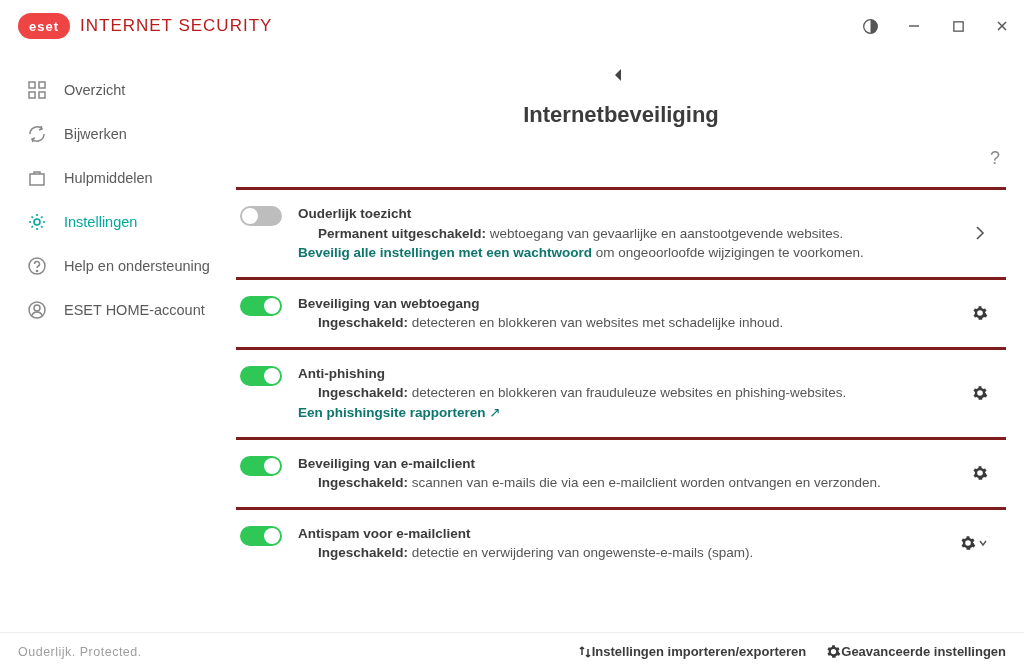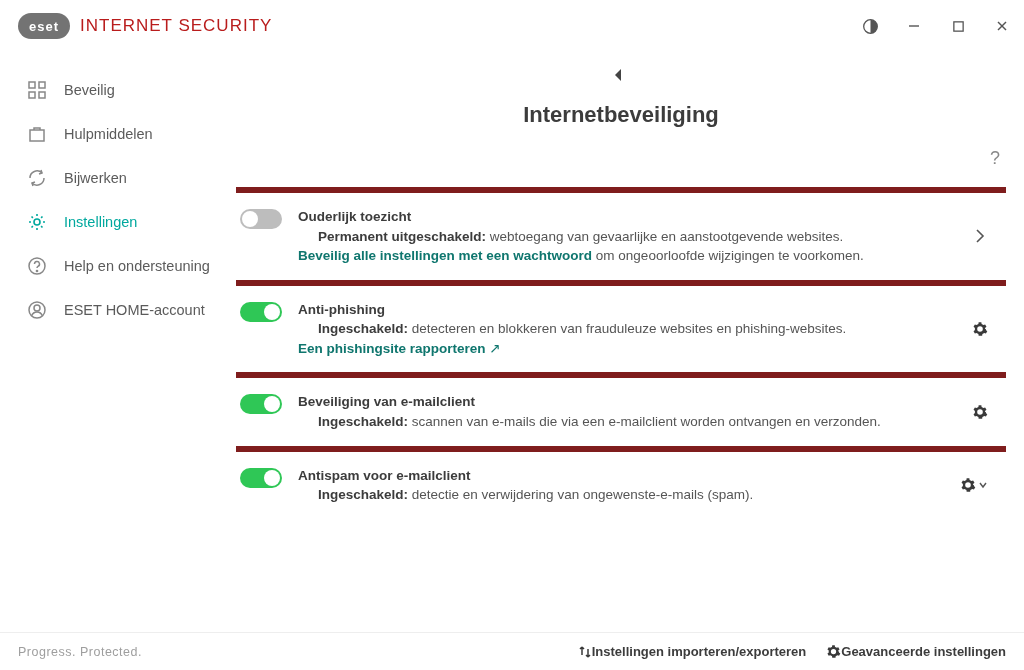--- a/index.html
+++ b/index.html
@@ -1,39 +1,39 @@
 <!DOCTYPE html>
 <html><head>
 <meta charset="utf-8">
 <style>
 * { box-sizing: border-box; margin: 0; padding: 0; font-family: "Segoe UI", Arial, sans-serif; }
 body { width: 1024px; height: 670px; background: #fff; color: #333; overflow: hidden; }
 
 .titlebar { height: 52px; display: flex; align-items: center; padding: 0 0 0 18px; }
 .logo { display: flex; align-items: center; gap: 10px; }
-.logo-badge { width: 52px; height: 26px; background: #737373; border-radius: 13px; color: #fff; font-weight: 700; font-size: 13px; letter-spacing: 1px; display: flex; align-items: center; justify-content: center; }
+.logo-badge { width: 52px; height: 26px; background: #ef4444; border-radius: 13px; color: #fff; font-weight: 700; font-size: 13px; letter-spacing: 1px; display: flex; align-items: center; justify-content: center; }
 .logo-text { color: #b91c1c; font-size: 17px; letter-spacing: 1px; font-weight: 400; }
 .titlebar-spacer { flex: 1; }
 .titlebar-controls { display: flex; align-items: center; gap: 0; }
 .tbtn { width: 44px; height: 40px; display: flex; align-items: center; justify-content: center; cursor: pointer; color: #555; }
 
 .layout { display: flex; height: calc(670px - 52px - 38px); }
 .sidebar { width: 230px; padding-top: 16px; }
 .nav-item { display: flex; align-items: center; gap: 16px; height: 44px; padding-left: 26px; cursor: pointer; color: #5b5b5b; font-size: 14.5px; }
 .nav-item.active { color: #00a89e; }
 .nav-item .icon { width: 22px; color: #888; display:flex; align-items:center; justify-content:center; }
 .nav-item.active .icon { color: #00a89e; }
 
 .content { flex: 1; padding: 16px 18px 0 6px; }
 .content-header { display: flex; align-items: center; gap: 20px; padding-bottom: 18px; flex-direction: column; }
 .back-caret { width: 16px; color: #444; cursor:pointer; }
 .page-title { font-size: 22px; font-weight: 600; color: #3c3c3c; }
 .help-btn { margin-left: auto; color: #888; font-size: 18px; cursor:pointer; padding-right:6px;}
 
-.setting { display: flex; align-items: flex-start; padding: 14px 6px 14px 0; border-top: 6px solid #7f1d1d; }
+.setting { display: flex; align-items: flex-start; padding: 14px 6px 14px 0; border-top: 3px solid #7f1d1d; }
 .setting:first-of-type { border-top: none; }
 .toggle { width: 42px; height: 20px; border-radius: 10px; position: relative; margin: 2px 16px 0 4px; flex-shrink: 0; cursor: pointer; }
 .toggle.on { background: #2fc756; }
 .toggle.off { background: #bdbdbd; }
 .toggle .knob { position: absolute; width: 16px; height: 16px; border-radius: 50%; background: #fff; top: 2px; }
 .toggle.on .knob { right: 2px; }
 .toggle.off .knob { left: 2px; }
 .setting-body { flex: 1; font-size: 13.5px; line-height: 1.45; color: #555; }
 .setting-title { font-weight: 700; color: #3c3c3c; }
 .status-label { font-weight: 700; color: #3c3c3c; padding-left: 20px; }
@@ -87,41 +87,41 @@
   <div class="sidebar">
     <div class="nav-item">
       <span class="icon">
           <svg width="20" height="20" viewBox="0 0 20 20" fill="none" stroke="currentColor" stroke-width="1.5">
             <rect x="2" y="2" width="6" height="6"></rect>
             <rect x="12" y="2" width="6" height="6"></rect>
             <rect x="2" y="12" width="6" height="6"></rect>
             <rect x="12" y="12" width="6" height="6"></rect>
           </svg>
         </span>
-      <span>Beveilig</span>
-    </div>
-    <div class="nav-item">
-      <span class="icon">
-          <svg width="20" height="20" viewBox="0 0 20 20" fill="none" stroke="currentColor" stroke-width="1.5">
-            <rect x="3" y="6" width="14" height="11"></rect>
-            <path d="M7 6V4h6v2"></path>
-          </svg>
-        </span>
-      <span>Hulpmiddelen</span>
+      <span>Overzicht</span>
     </div>
     <div class="nav-item">
       <span class="icon">
           <svg width="20" height="20" viewBox="0 0 20 20" fill="none" stroke="currentColor" stroke-width="1.5">
             <path d="M3 10a7 7 0 0 1 12-5"></path>
             <path d="M17 10a7 7 0 0 1-12 5"></path>
             <polyline points="14 2 15 5 12 6"></polyline>
             <polyline points="6 18 5 15 8 14"></polyline>
           </svg>
         </span>
       <span>Bijwerken</span>
+    </div>
+    <div class="nav-item">
+      <span class="icon">
+          <svg width="20" height="20" viewBox="0 0 20 20" fill="none" stroke="currentColor" stroke-width="1.5">
+            <rect x="3" y="6" width="14" height="11"></rect>
+            <path d="M7 6V4h6v2"></path>
+          </svg>
+        </span>
+      <span>Hulpmiddelen</span>
     </div>
     <div class="nav-item active">
       <span class="icon">
           <svg width="20" height="20" viewBox="0 0 20 20" fill="none" stroke="currentColor" stroke-width="1.6">
             <circle cx="10" cy="10" r="3"></circle>
             <path d="M10 2v2M10 16v2M2 10h2M16 10h2M4.5 4.5l1.4 1.4M14.1 14.1l1.4 1.4M4.5 15.5l1.4-1.4M14.1 5.9l1.4-1.4"></path>
           </svg>
         </span>
       <span>Instellingen</span>
     </div>
@@ -173,20 +173,37 @@
           <span>om ongeoorloofde wijzigingen te voorkomen.</span>
         </div>
       </div>
       <div class="setting-action">
         <svg width="10" height="16" viewBox="0 0 10 16" fill="none" stroke="#555" stroke-width="1.6">
             <polyline points="2,2 8,8 2,14"></polyline>
           </svg>
       </div>
     </div>
 
+    <div class="setting">
+      <div class="toggle on">
+          <div class="knob"></div>
+        </div>
+      <div class="setting-body">
+        <div class="setting-title">Beveiliging van webtoegang</div>
+        <div>
+          <span class="status-label">Ingeschakeld:</span>
+          <span>detecteren en blokkeren van websites met schadelijke inhoud.</span>
+        </div>
+      </div>
+      <div class="setting-action">
+        <svg width="16" height="16" viewBox="0 0 20 20" fill="#3a3a3a">
+            <path d="M10 6.5a3.5 3.5 0 1 0 0 7 3.5 3.5 0 0 0 0-7zm7.4 3.5c0 .5 0 .9-.1 1.3l1.8 1.4-1.7 3-2.1-.8c-.7.5-1.4 1-2.3 1.2l-.3 2.3H8.3L8 16.1c-.9-.2-1.6-.7-2.3-1.2l-2.1.8-1.7-3 1.8-1.4c-.1-.4-.1-.8-.1-1.3s0-.9.1-1.3L1.9 7.3l1.7-3 2.1.8c.7-.5 1.4-1 2.3-1.2L8.3 1.6h3.4l.3 2.3c.9.2 1.6.7 2.3 1.2l2.1-.8 1.7 3-1.8 1.4c.1.4.1.8.1 1.3z"></path>
+          </svg>
+      </div>
+    </div>
 
     <div class="setting">
       <div class="toggle on">
           <div class="knob"></div>
         </div>
       <div class="setting-body">
         <div class="setting-title">Anti-phishing</div>
         <div>
           <span class="status-label">Ingeschakeld:</span>
           <span>detecteren en blokkeren van frauduleuze websites en phishing-websites.</span>
@@ -239,21 +256,21 @@
         <svg width="10" height="10" viewBox="0 0 10 10" fill="none" stroke="#555" stroke-width="1.4">
             <polyline points="2,3 5,7 8,3"></polyline>
           </svg>
       </div>
     </div>
 
   </div>
 </div>
 
 <div class="footer">
-  <span class="footer-tagline">Progress. Protected.</span>
+  <span class="footer-tagline">Ouderlijk. Protected.</span>
   <div class="footer-spacer"></div>
   <div class="footer-btn">
     <span class="icon">
       <svg width="14" height="14" viewBox="0 0 14 14" fill="none" stroke="#3a3a3a" stroke-width="1.5">
           <path d="M4 2v8M4 2l-2 2M4 2l2 2"></path>
           <path d="M10 12V4M10 12l-2-2M10 12l2-2"></path>
         </svg>
     </span>
     <span>Instellingen importeren/exporteren</span>
   </div>

